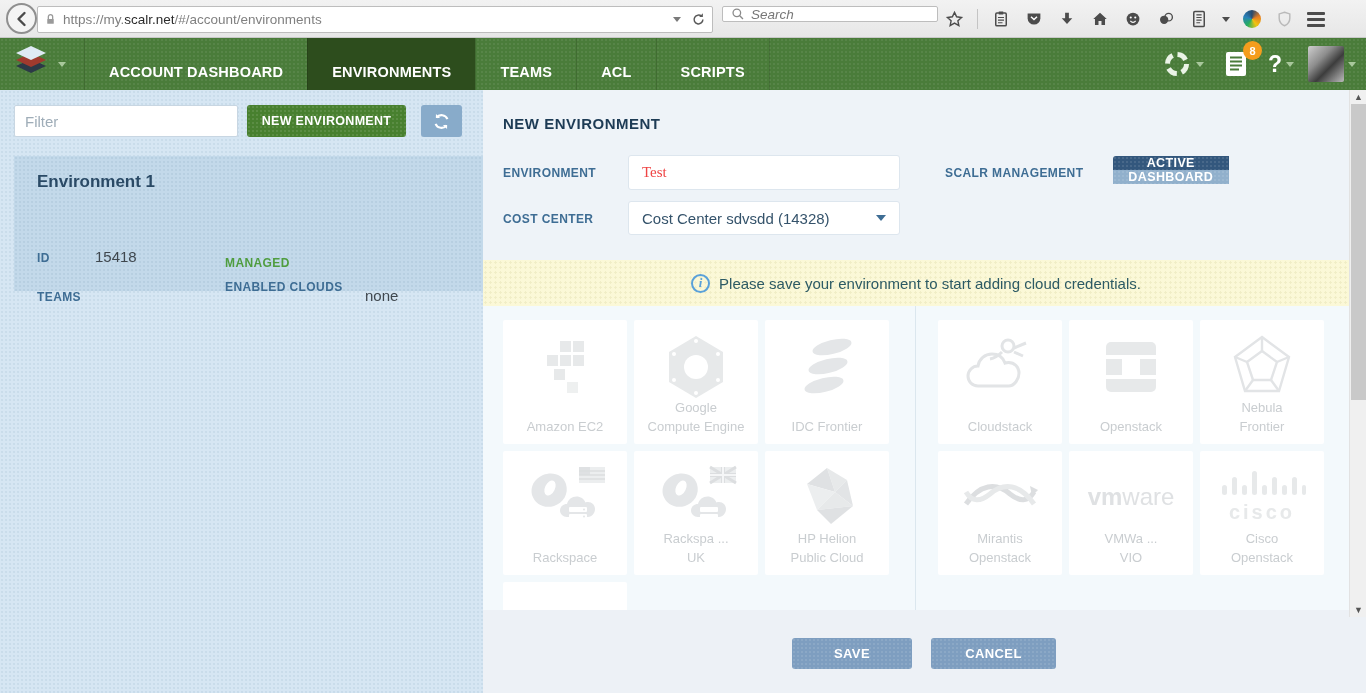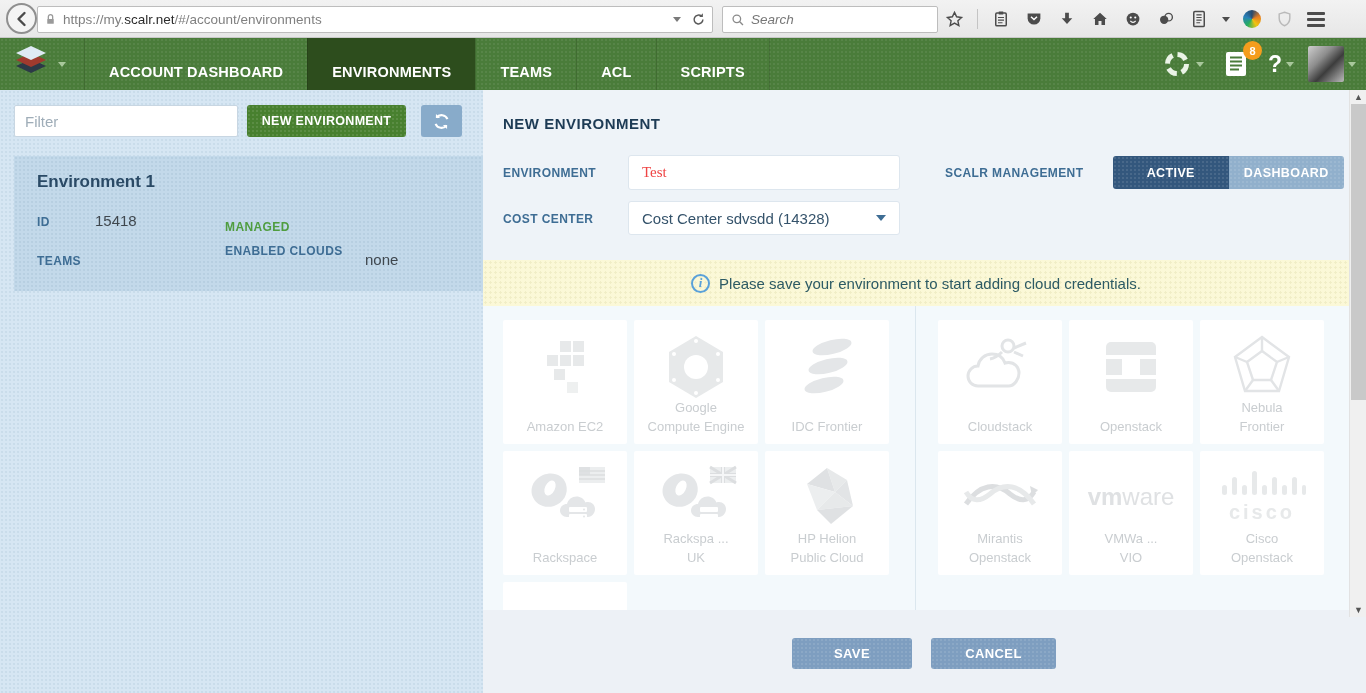--- a/index.html
+++ b/index.html
@@ -1,32 +1,32 @@
 <!DOCTYPE html>
 <html><head>
 <meta charset="utf-8">
 <style>
   * { margin:0; padding:0; box-sizing:border-box; }
   html,body { width:1366px; height:693px; overflow:hidden;
     font-family:"Liberation Sans", sans-serif; background:#fff; }
-  .abs { position:absolute; }
+  .abs { position:absolute;margin-top:36px; }
 
   
   #chrome { position:absolute; left:0; top:0; width:1366px; height:38px;
     background:linear-gradient(#f2f2f2,#e7e7e7); border-bottom:1px solid #c9c9c9; }
   #back-btn { position:absolute; left:6px; top:3px; width:31px; height:31px;
     border:2px solid #8f8f8f; border-radius:50%; background:#f4f4f4;
     display:flex; align-items:center; justify-content:center; }
   #urlbar { position:absolute; left:37px; top:6px; width:676px; height:27px;
     background:#fff; border:1px solid #bdbdbd; border-radius:2px;
     display:flex; align-items:center; padding:0 6px; }
   #urlbar .url-text { font-size:13.5px; margin-left:6px; white-space:nowrap; }
   .url-dim { color:#808080; } .url-domain { color:#2b2b2b; }
   #urlbar .spacer { flex:1; }
-  #searchbox { position:absolute; left:722px; top:6px; width:216px; height:27px;
+  #searchbox { position:absolute; left:722px; top:6px; width:216px; height:16px;
     background:#fff; border:1px solid #bdbdbd; border-radius:2px;
     display:flex; align-items:center; padding:0 8px; }
   #searchbox input { border:none; outline:none; width:150px; font-size:13.5px;
     font-style:italic; color:#555; background:transparent;
     font-family:"Liberation Sans", sans-serif; }
   #searchbox input::placeholder { color:#777; font-style:italic; }
   #chrome-icons { position:absolute; left:944px; top:0; height:38px;
     display:flex; align-items:center; gap:13px; }
   .tbicon { width:20px; height:20px; display:flex; align-items:center; justify-content:center; }
   .vsep { width:1px; height:20px; background:#c4c4c4; }
@@ -101,21 +101,21 @@
     font-size:15px; color:#ef4444; outline:none;
     font-family:Liberation Serif, serif; }
   #cost-select { position:absolute; left:145px; top:111px; width:272px; height:34px;
     border:1px solid #dde6ee; border-radius:3px; background:#fff;
     display:flex; align-items:center; padding:0 13px; font-size:15px;
     color:#35536b; }
   #cost-select .caret { margin-left:auto; width:0; height:0;
     border-left:5px solid transparent; border-right:5px solid transparent;
     border-top:6px solid #3e6d94; }
   #toggle { position:absolute; left:630px; top:66px; width:231px; height:33px;
-    border-radius:3px; overflow:hidden; display:flex; }
+    border-radius:3px; overflow:hidden; display:flex;flex-direction:column; }
   .toggle-seg { width:50%; display:flex; align-items:center; justify-content:center;
     color:#fff; font-size:12.5px; font-weight:bold; letter-spacing:.4px;
     background-image:radial-gradient(rgba(255,255,255,.10) 1px, transparent 1.2px);
     background-size:4px 4px; }
   .toggle-on { background-color:#33577d; }
   .toggle-off { background-color:#91b0cc; }
 
   #info-bar { position:absolute; left:0; top:170px; width:866px; height:46px;
     background:#fbf8d7;
     background-image:radial-gradient(rgba(170,160,80,.12) 1px, transparent 1.2px);

